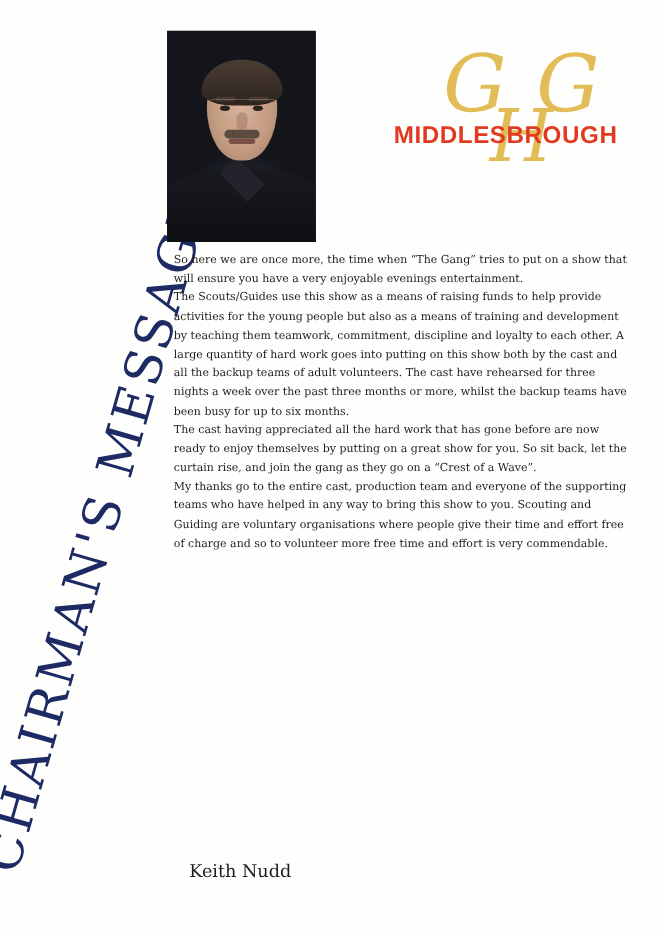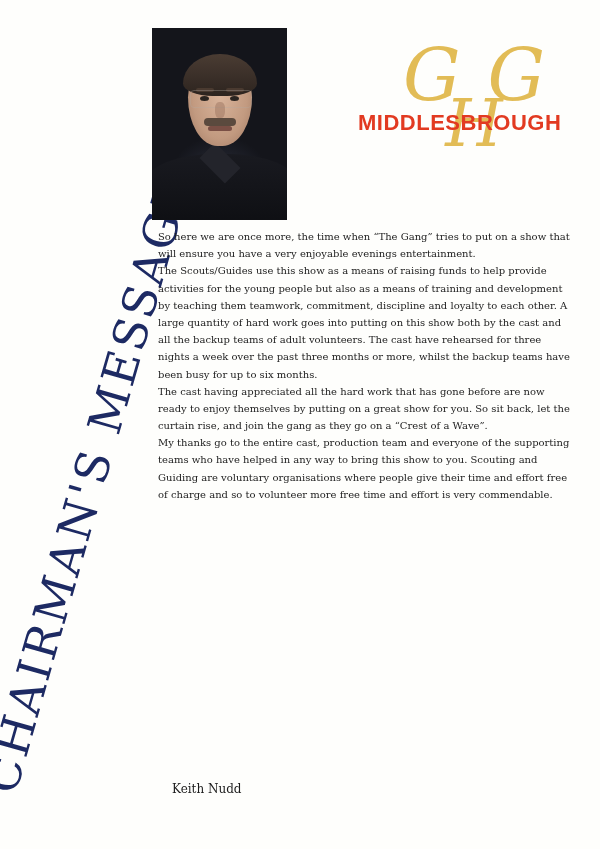--- a/index.html
+++ b/index.html
@@ -196,21 +196,21 @@
   .body-copy p {
     margin: 0 0 0 0;
     text-align: left;
   }
   .signature {
     position: absolute;
     left: 172px;
     top: 780px;
     width: 380px;
     font-family: "DejaVu Serif", serif;
-    font-size: 12px;
+    font-size: 16px;
     line-height: 1.55;
     color: #1c1c1c;
   }
   .signature .role { display: block; margin-left: -8px; }
 </style>
 </head>
 <body>
 
 <div class="page">
 

